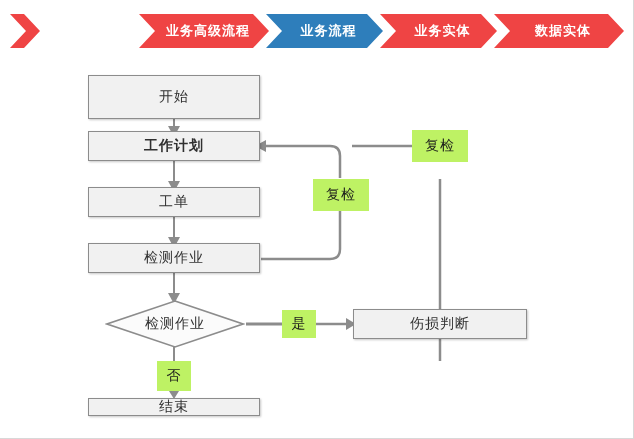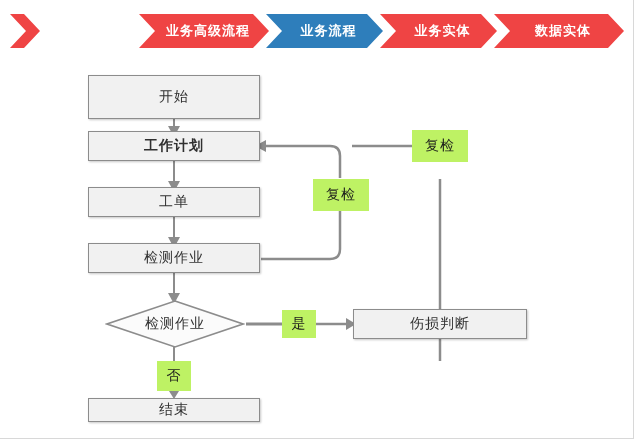--- a/index.html
+++ b/index.html
@@ -159,21 +159,21 @@
     </div>
 
     <div class="node box" style="left:88px;top:195px;width:172px;height:30px;">
       <span>检测作业</span>
     </div>
 
     <div class="node diamond" style="left:105px;top:251px;width:140px;height:50px;">
       <span>检测作业</span>
     </div>
 
-    <div class="node box" style="left:88px;top:350px;width:172px;height:24px;">
+    <div class="node box" style="left:88px;top:350px;width:172px;height:18px;">
       <span>结束</span>
     </div>
 
     <div class="node box" style="left:353px;top:261px;width:174px;height:30px;">
       <span>伤损判断</span>
     </div>
 
     <div class="edge-label" style="left:313px;top:131px;width:56px;height:32px;">
       <span>复检</span>
     </div>

